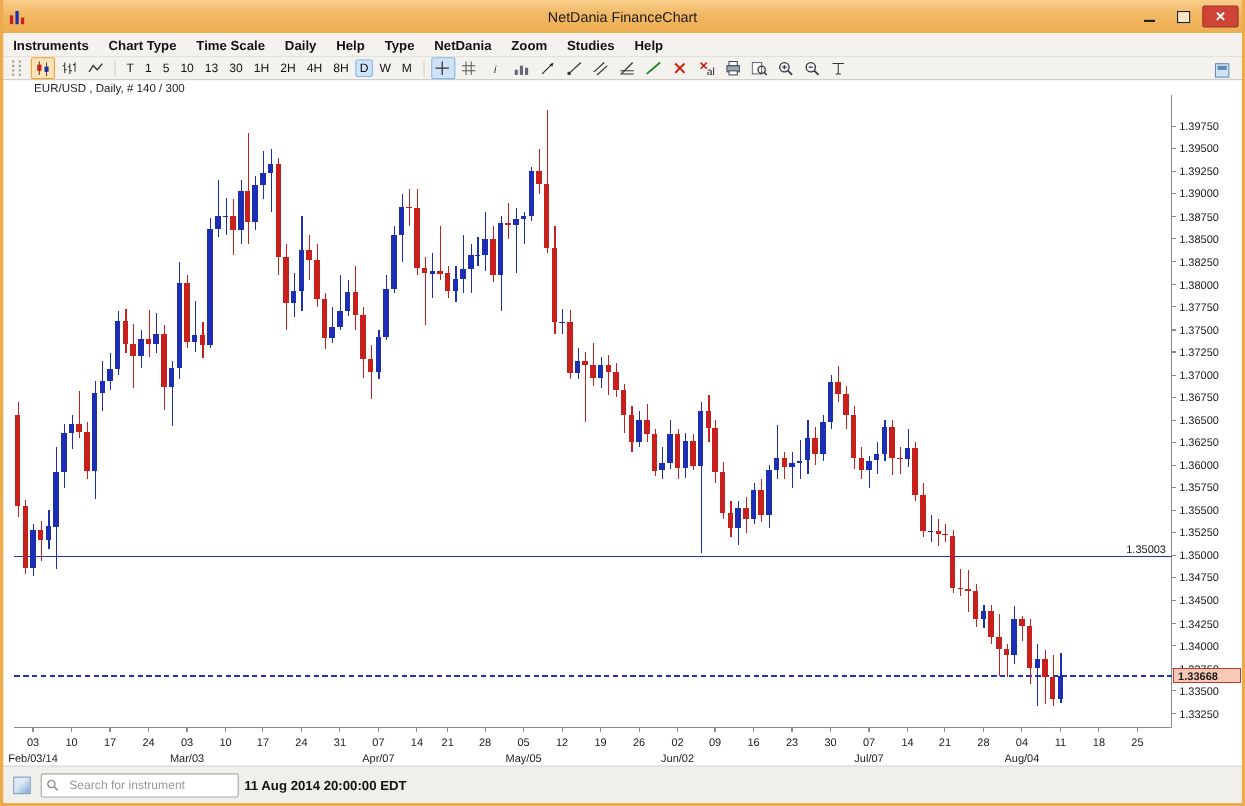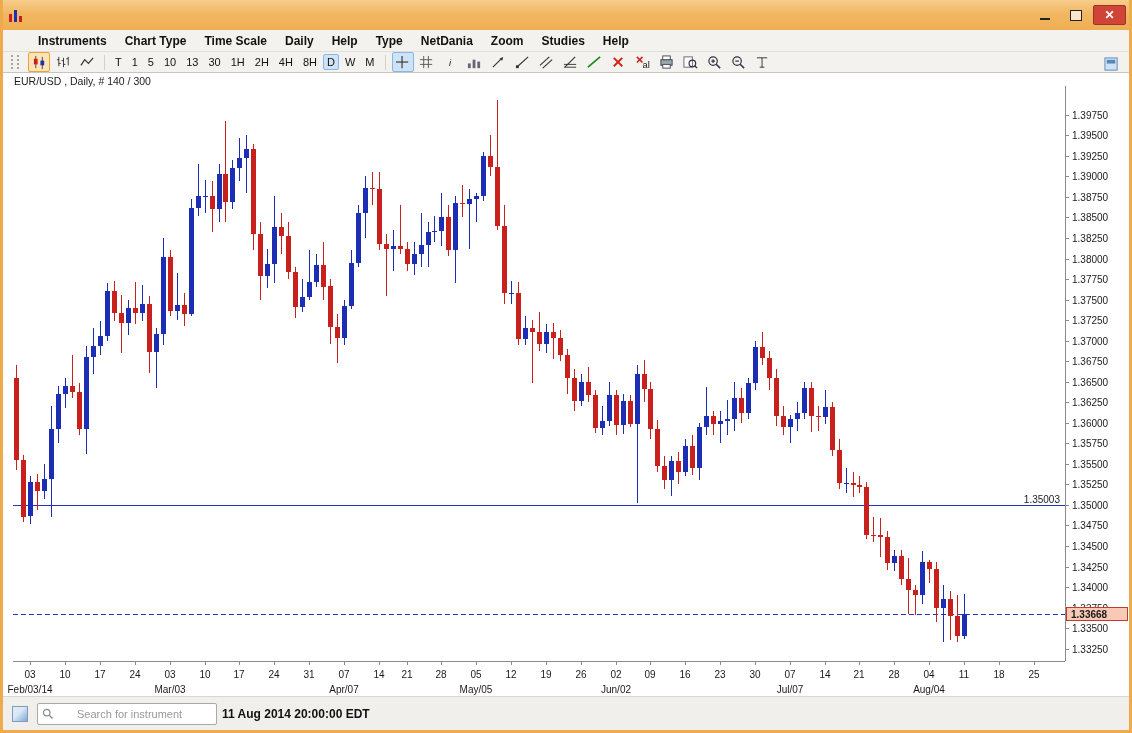--- a/index.html
+++ b/index.html
@@ -17,67 +17,68 @@
   .win-btns{margin-left:auto;display:flex;align-items:center;gap:4px;margin-right:6px;z-index:2;}
   .win-btn{width:27px;height:18px;display:flex;align-items:center;justify-content:center;
     font-size:12px;color:#222;cursor:default;}
   .win-btn.close{background:#d04437;border:1px solid #9c3328;border-radius:2px;color:#fff;
     width:31px;font-size:12px;font-weight:bold;}
   .max-glyph{width:10px;height:9px;border:1px solid #222;background:#f7e7c8;}
   .min-glyph{width:10px;height:2px;background:#222;margin-top:7px;}
 
   
   .menubar{position:absolute;left:3px;right:3px;top:30px;height:21px;background:#f4f2ee;
-    display:flex;align-items:center;padding-left:26px;border-bottom:1px solid #e3dfd7;}
+    display:flex;align-items:center;border-bottom:1px solid #e3dfd7;}
   .menu-item{padding:2px 9px;font-size:12px;font-weight:700;color:#111;}
 
   
   .toolbar{position:absolute;left:3px;right:3px;top:52px;height:20px;background:#f4f2ee;
     display:flex;align-items:center;border-bottom:1px solid #c9c5bd;padding-left:6px;}
   .grip{width:4px;height:14px;border-left:2px dotted #a8a49c;border-right:2px dotted #a8a49c;margin:0 8px 0 2px;}
   .tool{width:20px;height:18px;display:inline-flex;align-items:center;justify-content:center;
     border:1px solid transparent;margin:0 1px;border-radius:2px;}
   .tool svg{width:15px;height:15px;}
   .tool.hl-orange{background:#fde3b5;border-color:#e8a33d;}
   .tool.hl-blue{background:#cfe3f7;border-color:#86b7e8;}
   .tsbtn{padding:1px 3px;margin:0 1px;font-size:11px;color:#111;border:1px solid transparent;border-radius:2px;}
   .tsbtn.active{background:#cfe3f7;border-color:#86b7e8;}
   .sep{width:1px;height:15px;background:#d5d1c9;margin:0 5px;}
   .tool-right{position:absolute;right:6px;top:2px;}
 
   
   .chart-region{position:absolute;left:3px;right:3px;top:73px;bottom:36px;background:#fff;}
-  .instrument-label{position:absolute;left:11px;top:2px;font-size:10.5px;color:#222;z-index:5;}
+  .instrument-label{position:absolute;left:28px;top:2px;font-size:10.5px;color:#222;z-index:5;}
   #chart-svg{position:absolute;left:0;top:0;}
   svg text{font-family:"Liberation Sans",sans-serif;font-size:10px;fill:#1a1a1a;}
 
   
   .statusbar{position:absolute;left:3px;right:3px;bottom:3px;height:33px;background:#f0efec;
     border-top:1px solid #d8d6d2;display:flex;align-items:center;z-index:40;}
   .status-icon{width:14px;height:14px;margin-left:9px;border:1px solid #7f9db9;
     background:linear-gradient(135deg,#dce9f7 40%,#7fa8d4 100%);}
   .search-box{display:flex;align-items:center;margin-left:9px;width:170px;height:20px;
     background:#fff;border:1px solid #a9a9a9;border-radius:2px;padding:0 4px;}
   .search-box svg{width:12px;height:12px;flex:none;}
-  .search-box input{border:none;outline:none;width:100%;font-size:11px;margin-left:21px;
+  .search-box input{border:none;outline:none;width:100%;font-size:11px;margin-left:7px;
     font-family:"Liberation Sans",sans-serif;color:#333;background:transparent;}
   .search-box input::placeholder{color:#999;}
   .timestamp{margin-left:5px;font-size:12px;font-weight:bold;color:#111;}
 </style>
 </head>
 <body>
 
 <div class="window">
 
   <div class="titlebar">
     <svg class="app-icon" viewBox="0 0 18 16">
       <rect x="2" y="7" width="3" height="8" fill="#c8201c"></rect>
       <rect x="7" y="3" width="3" height="12" fill="#1c2fb4"></rect>
       <rect x="12" y="9" width="3" height="6" fill="#c8201c"></rect>
     </svg>
+    <div class="title-text">NetDania FinanceChart</div>
     <div class="win-btns">
       <div class="win-btn">
           <div class="min-glyph"></div>
         </div>
       <div class="win-btn">
           <div class="max-glyph"></div>
         </div>
       <div class="win-btn close">
           <span>✕</span>
         </div>

